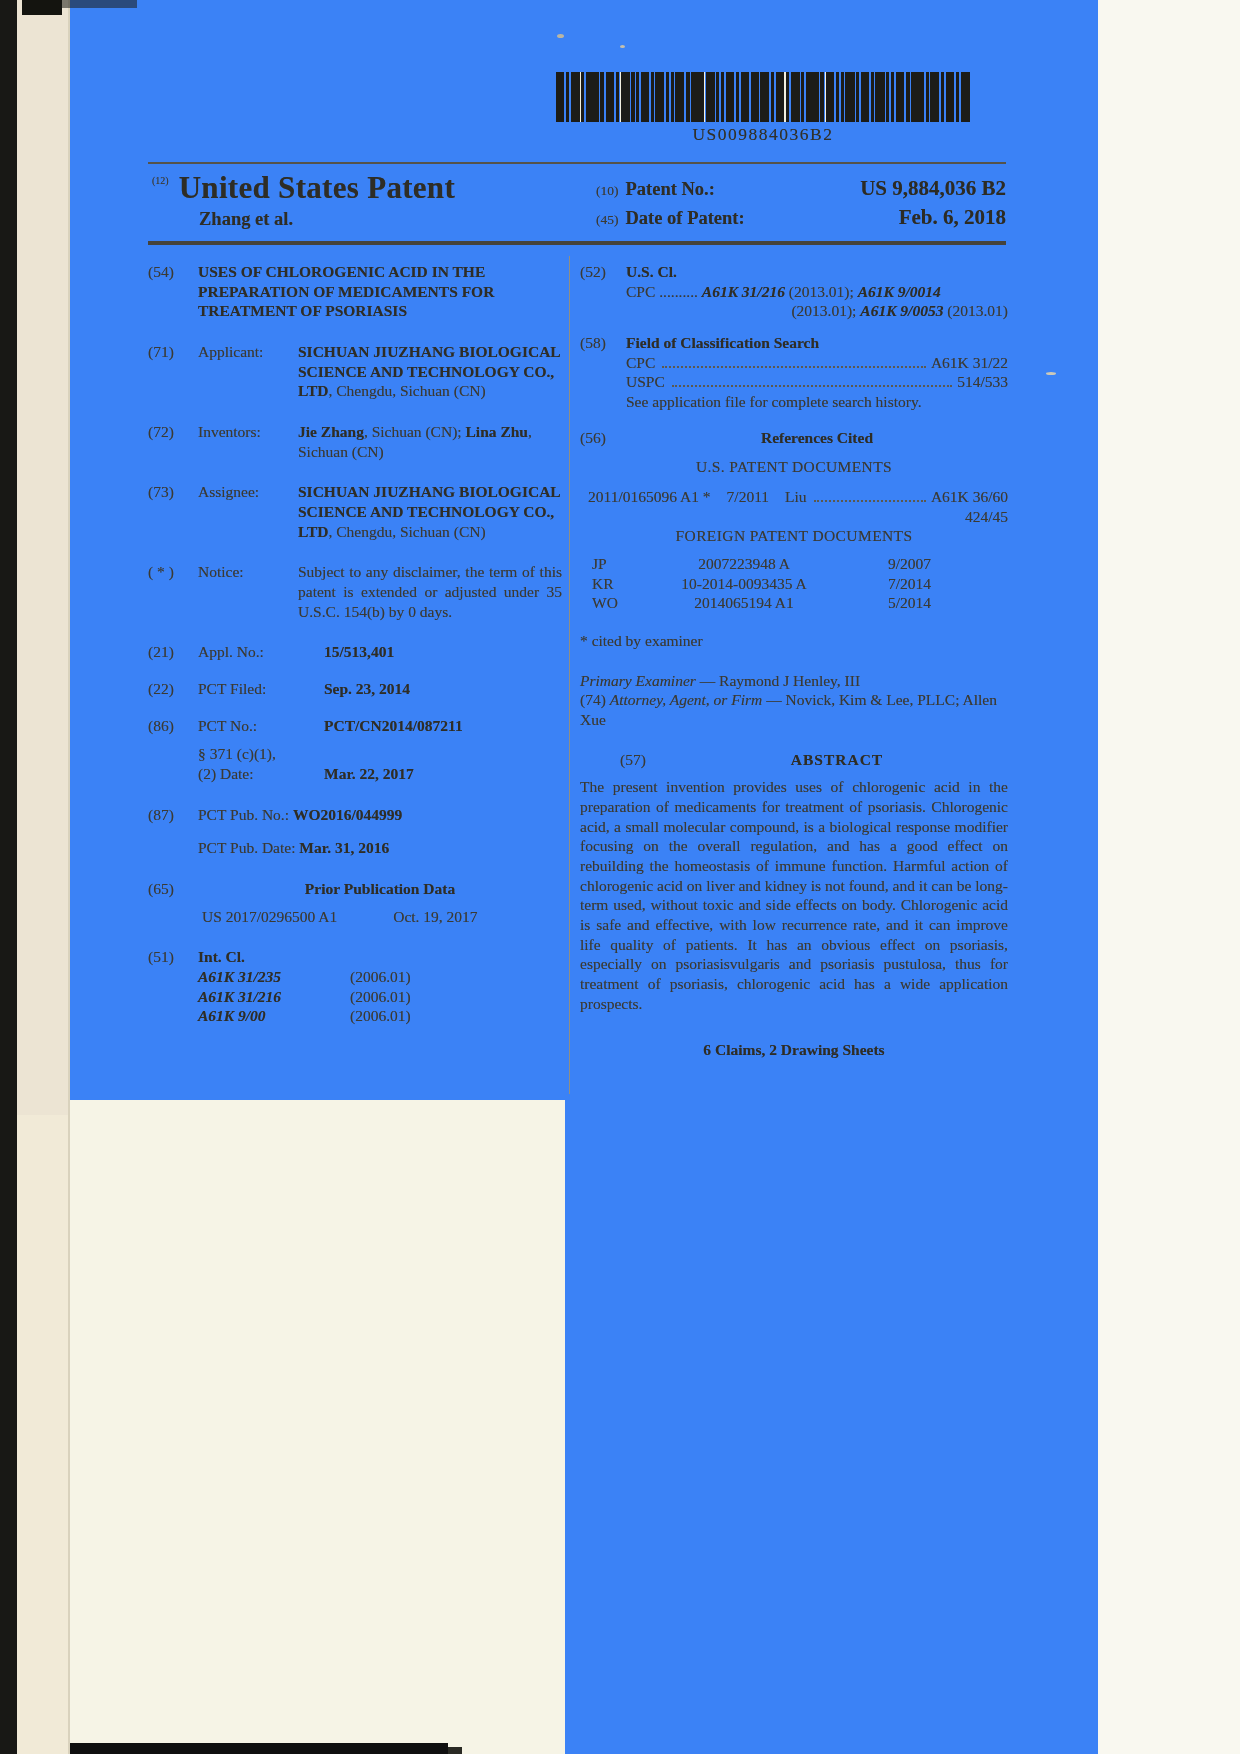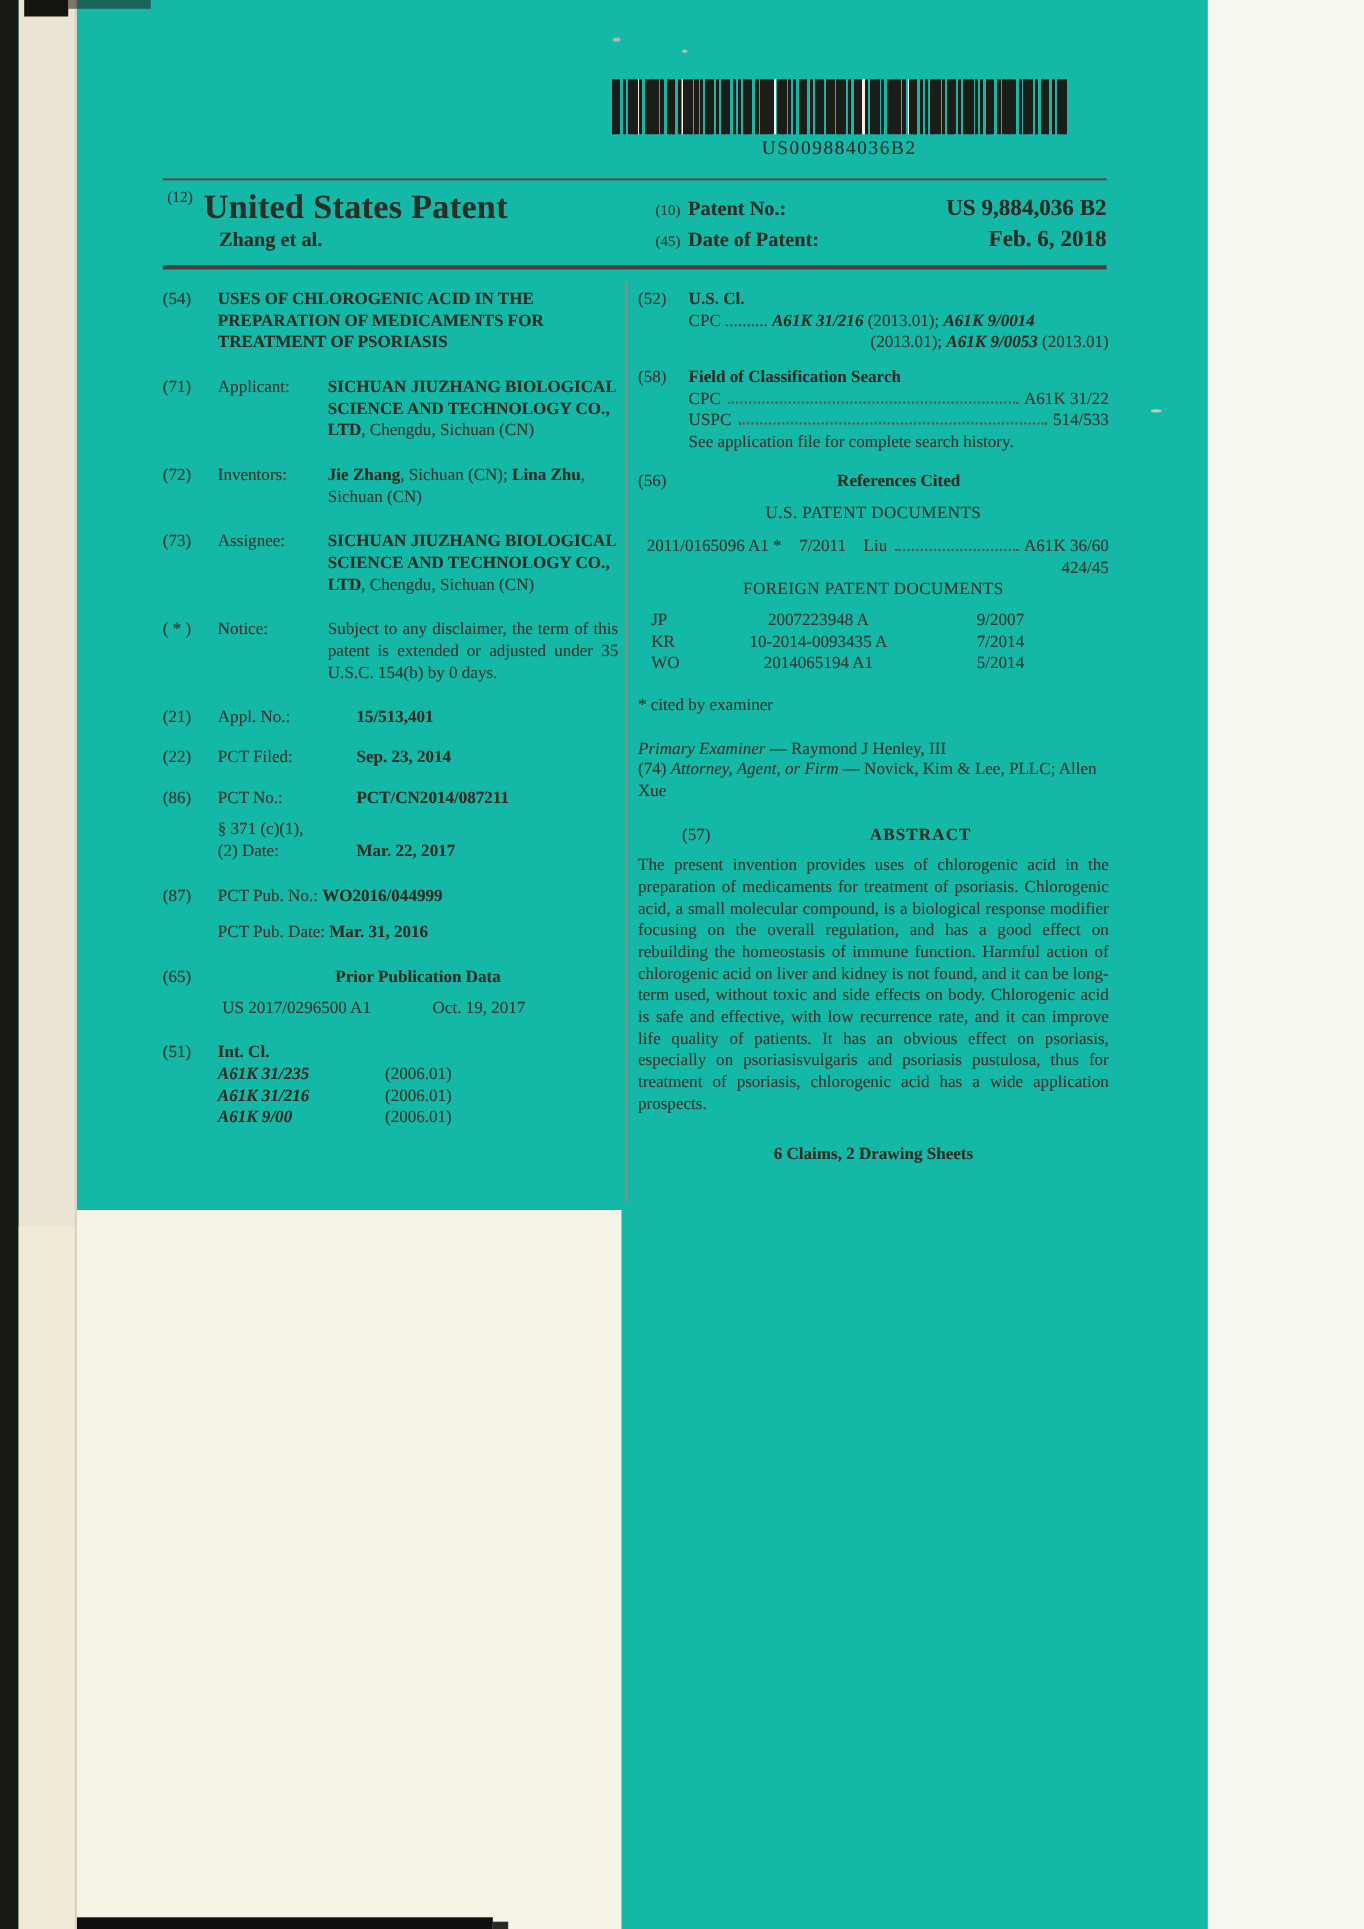--- a/index.html
+++ b/index.html
@@ -1,18 +1,18 @@
 <!DOCTYPE html>
 <html><head>
 <meta charset="utf-8">
 <style>
   html,body{margin:0;padding:0;background:#ffffff;}
   .page{
     position:relative;width:1240px;height:1754px;overflow:hidden;
-    background:#14b8a6;
+    background:#3b82f6;
     font-family:"Liberation Serif","DejaVu Serif",serif;
     color:#3b3a33;
     text-shadow:0 0 .5px rgba(60,58,50,.5);
   }
   
   .edge-black{position:absolute;left:0;top:0;width:17px;height:1754px;background:#181815;}
   .edge-strip{position:absolute;left:17px;top:0;width:52px;height:1754px;background:#ece4d3;}
   .fold-line{position:absolute;left:68px;top:0;width:2px;height:1754px;background:#d9d2bd;}
   .right-strip{position:absolute;left:1098px;top:0;width:142px;height:1754px;background:#f9f8f0;}
   .lower-left-light{position:absolute;left:70px;top:1100px;width:495px;height:654px;background:#f6f4e6;}
@@ -32,21 +32,21 @@
       repeating-linear-gradient(90deg,#1c1c18 0 3px,transparent 3px 5px),
       repeating-linear-gradient(90deg,#1c1c18 0 2px,transparent 2px 11px),
       repeating-linear-gradient(90deg,#1c1c18 0 6px,transparent 6px 17px),
       repeating-linear-gradient(90deg,transparent 0 23px,#f2f0e1 23px 26px,transparent 26px 41px);
   }
   .barcode-text{font-size:17.5px;letter-spacing:1.5px;margin-top:2px;color:#30302a;}
   
   .rule-thin{position:absolute;left:148px;top:162px;width:858px;height:2px;background:#55534a;}
   .rule-thick{position:absolute;left:148px;top:241px;width:858px;height:3.5px;background:#45433b;}
   .hdr-left{position:absolute;left:152px;top:170px;width:430px;}
-  .hdr-kind{font-size:14px;vertical-align:14px;margin-right:10px;}
+  .hdr-kind{font-size:10px;vertical-align:14px;margin-right:10px;}
   .hdr-title{display:inline;font-size:31px;font-weight:bold;letter-spacing:.3px;color:#2e2d26;}
   .hdr-authors{font-size:18.5px;font-weight:bold;margin:3px 0 0 47px;color:#2e2d26;}
   .hdr-right{position:absolute;left:596px;top:176px;width:410px;}
   .hdr-row{display:flex;align-items:baseline;margin-bottom:4px;}
   .hdr-num{font-size:13.5px;margin-right:7px;}
   .hdr-label{font-size:18.5px;font-weight:bold;color:#2e2d26;}
   .hdr-value{margin-left:auto;font-size:21px;font-weight:bold;color:#2c2b24;}
   
   .col-divider{position:absolute;left:569px;top:256px;width:1px;height:838px;background:#918f83;}
   .col-left{position:absolute;left:148px;top:262px;width:414px;font-size:15.5px;line-height:1.27;}

